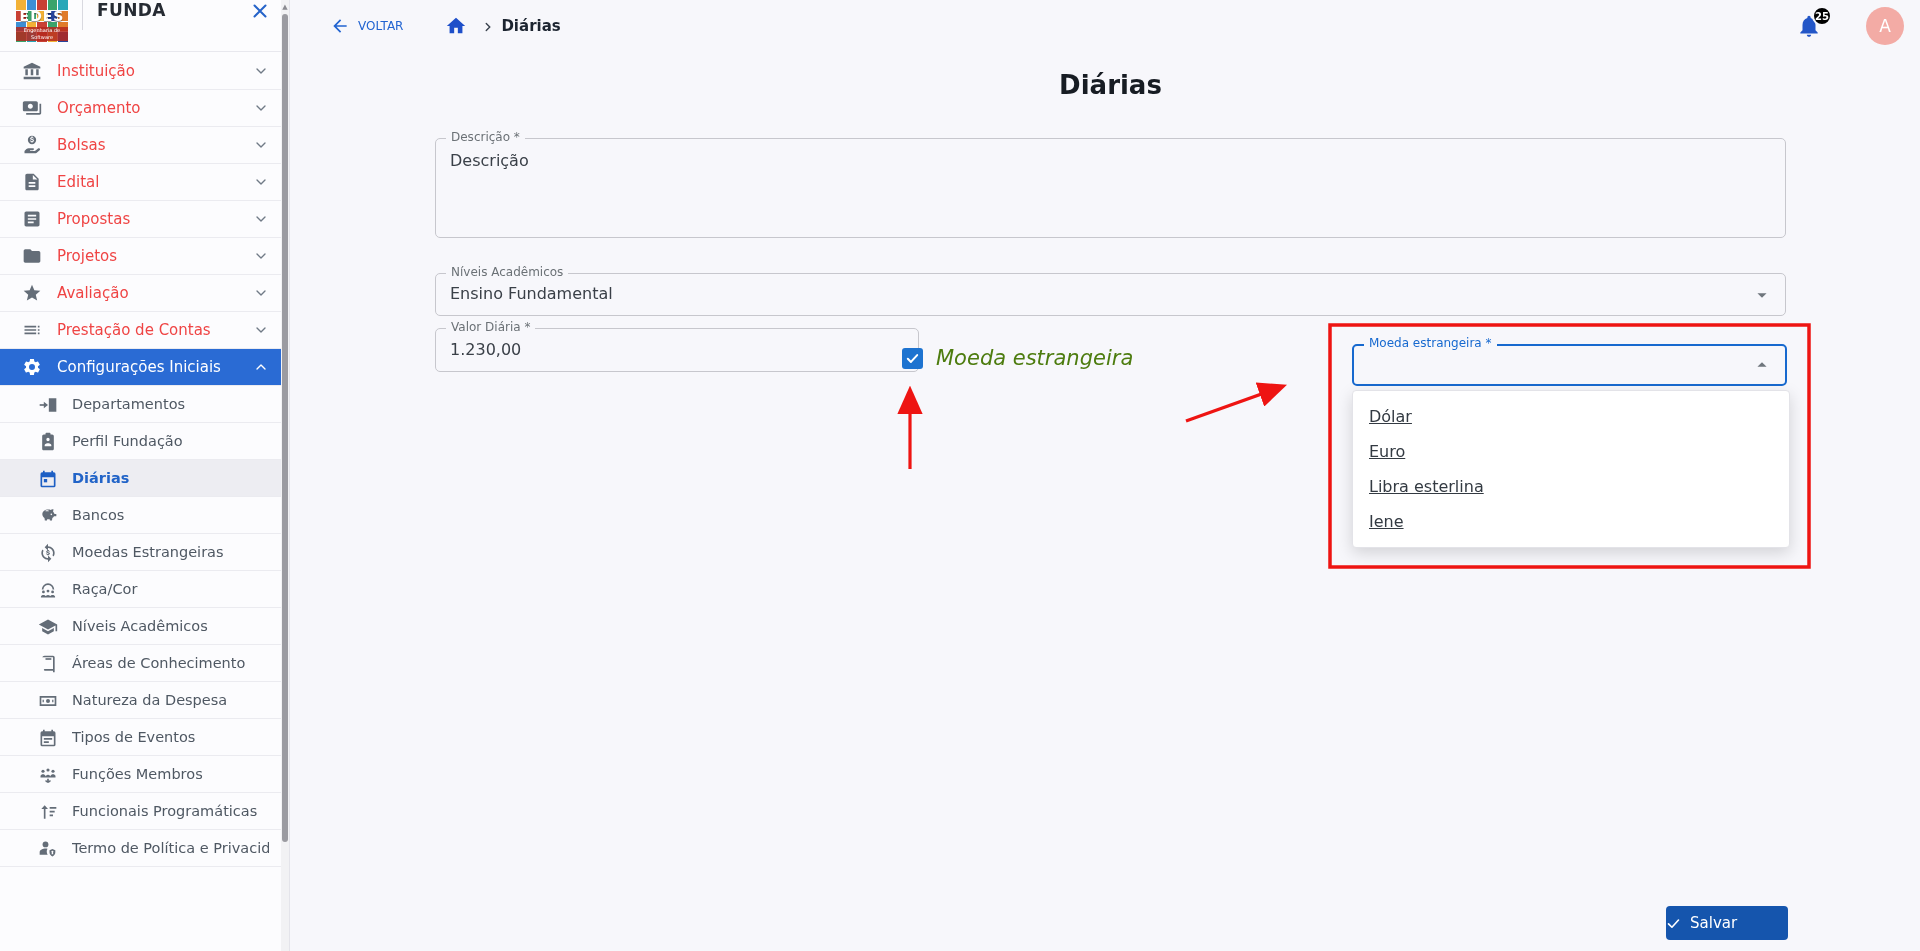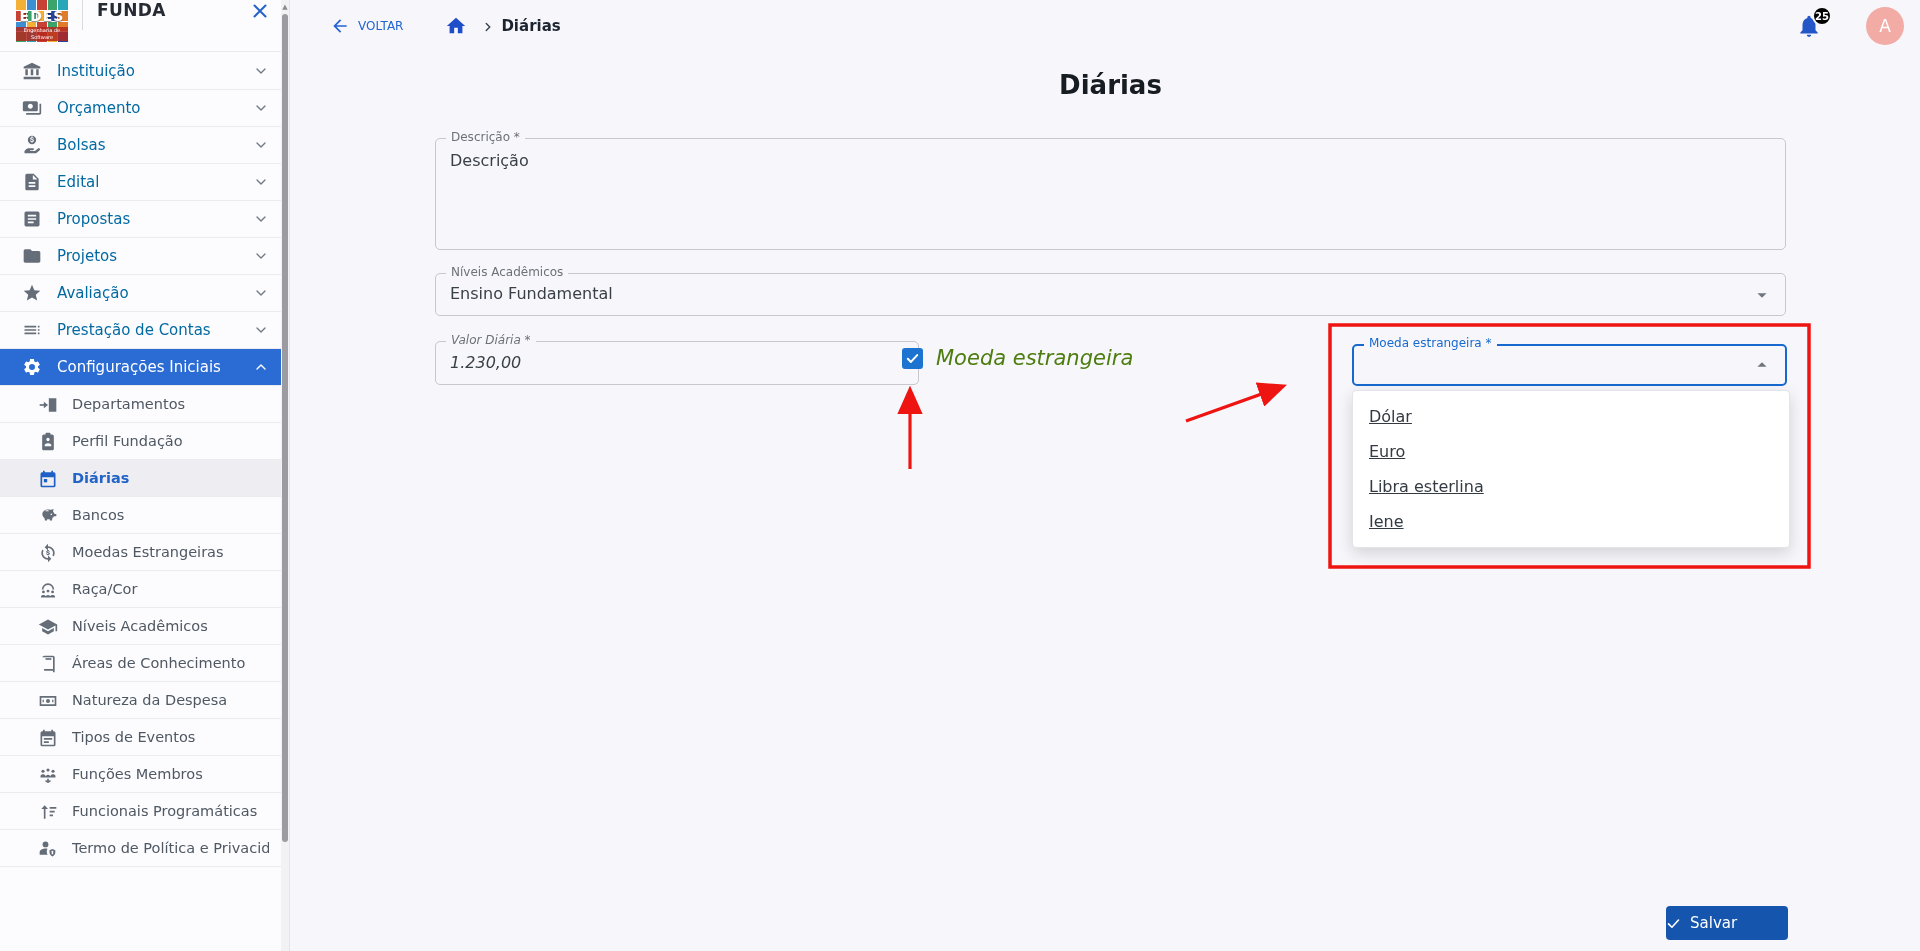--- a/index.html
+++ b/index.html
@@ -31,21 +31,21 @@
   .logo .logo-caption { position:absolute; left:0; right:0; bottom:1px; text-align:center;
     font-size:5px; color:#fff; background:rgba(180,40,30,.85); line-height:7px; }
   .sb-divider-v { width:1px; height:30px; background:#d9d9e0; margin:0 14px; }
   .brand { font-size:17px; font-weight:700; color:#262b33; letter-spacing:.4px; flex:1; }
   .sb-close { width:22px; height:22px; color:#2563c9; cursor:pointer; }
   .sb-close svg { width:100%; height:100%; }
 
   .sb-nav { position:absolute; top:53px; left:0; right:8px; bottom:0; overflow:hidden; }
   .sb-item { height:37px; display:flex; align-items:center; gap:15px;
     padding:0 12px 0 22px; border-bottom:1px solid #ebebf0;
-    color:#0369a1; font-size:15px; cursor:pointer; background:transparent; }
+    color:#ef4444; font-size:15px; cursor:pointer; background:transparent; }
   .sb-item .sb-icon { width:20px; height:20px; flex:0 0 20px; color:#646d78; }
   .sb-item .sb-icon svg { width:20px; height:20px; display:block; }
   .sb-item .sb-label { flex:1; white-space:nowrap; overflow:hidden; }
   .sb-item .sb-chevron { width:16px; height:16px; color:#707a86; }
   .sb-item .sb-chevron svg { width:16px; height:16px; }
   .sb-item.parent-active { background:#2a6bd4; color:#fff; }
   .sb-item.parent-active .sb-icon, .sb-item.parent-active .sb-chevron { color:#fff; }
   .sb-item.sub { padding-left:38px; font-size:14.5px; color:#4f5863; }
   .sb-item.sub .sb-icon { width:19px; height:19px; flex-basis:19px; }
   .sb-item.sub-active { background:#ededf2; color:#2264c8; font-weight:600; }
@@ -86,26 +86,26 @@
   .form-wrap { position:absolute; left:137px; top:52px; width:1351px; height:899px; }
   .page-title { position:absolute; top:18px; left:0; right:0; text-align:center;
     font-size:26px; font-weight:700; color:#171c23; }
 
   .field { position:absolute; border:1px solid #c7c7cd; border-radius:5px;
     background:transparent; }
   .field .flabel { position:absolute; top:-9px; left:10px; background:#f7f7fb;
     padding:0 5px; font-size:12px; color:#6b7176; line-height:14px; white-space:nowrap; }
   .field .fvalue { font-size:16px; color:#3a4048; }
 
-  .f-desc { top:86px; left:0; width:1351px; height:112px; }
+  .f-desc { top:86px; left:0; width:1351px; height:100px; }
   .f-desc .fvalue { display:block; padding:12px 14px; }
 
   .f-niveis { top:221px; left:0; width:1351px; height:43px; cursor:pointer; }
   .f-niveis .fvalue { display:block; padding:10px 14px; }
-  .f-valor { top:289px; left:0; width:484px; height:44px;font-style:italic; }
+  .f-valor { top:276px; left:0; width:484px; height:44px; }
   .f-valor .fvalue { display:block; padding:11px 14px; }
 
   .caret { position:absolute; right:12px; top:50%; transform:translateY(-50%);
     width:22px; height:22px; color:#6f767d; }
   .caret svg { width:22px; height:22px; }
 
   .checkbox-row { position:absolute; top:294px; left:467px; display:flex;
     align-items:center; gap:13px; cursor:pointer; }
   .checkbox { width:21px; height:21px; background:#1d73d0; border-radius:3px;
     display:flex; align-items:center; justify-content:center; }

